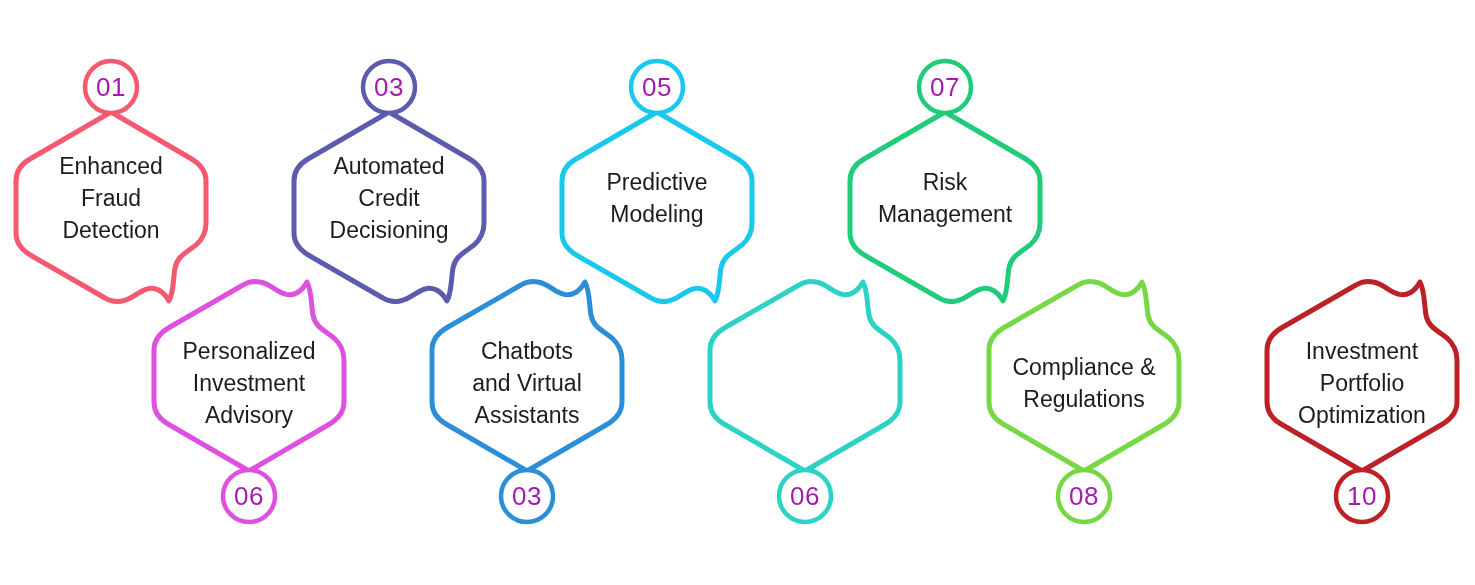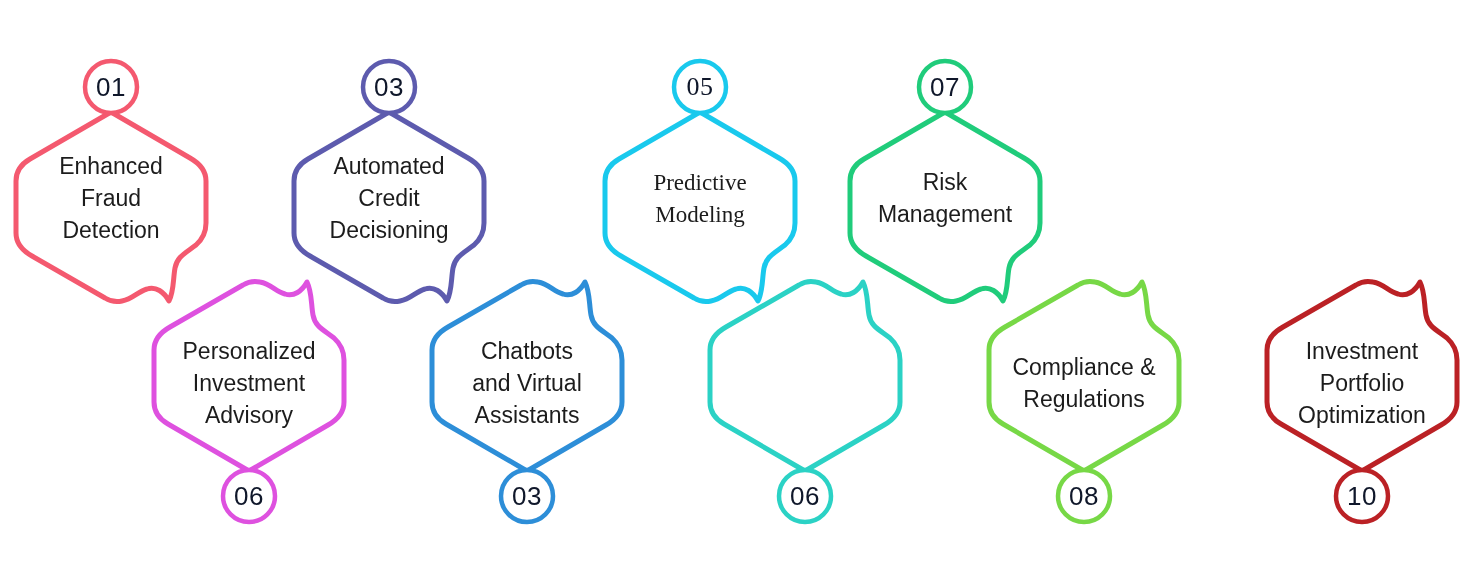--- a/index.html
+++ b/index.html
@@ -13,34 +13,34 @@
   .card.bottom{top:278px;}
   .card svg{position:absolute;left:0;top:0;width:210px;height:250px;display:block;}
   .hex{
     fill:none;stroke-width:5;stroke-linejoin:round;stroke-linecap:round;
   }
   .badge-ring{
     fill:#ffffff;stroke-width:4.5;
   }
   .num{
     position:absolute;left:0;right:0;text-align:center;
-    font-size:26px;color:#0f172a;letter-spacing:0.5px;
+    font-size:26px;color:#a21caf;letter-spacing:0.5px;
   }
   .card.top .num{top:6px;height:52px;line-height:52px;}
   .card.bottom .num{top:192px;height:52px;line-height:52px;}
   .label{
     position:absolute;left:12px;right:12px;
     display:flex;align-items:center;justify-content:center;
     text-align:center;white-space:pre-line;
     font-size:23px;line-height:1.38;color:#1c1c1c;
   }
   .card.top .label{top:68px;height:152px;}
   .card.bottom .label{top:26px;height:160px;}
   
-  .c01{left:6px;}   .c03{left:284px;} .c05{left:595px;font-family:Liberation Serif, serif;} .c07{left:840px;}  .c09{left:1119px;}
+  .c01{left:6px;}   .c03{left:284px;} .c05{left:552px;} .c07{left:840px;}  .c09{left:1119px;}
   .c02{left:144px;} .c04{left:422px;} .c06{left:700px;} .c08{left:979px;}  .c10{left:1257px;}
 </style>
 </head>
 <body>
 
 <div class="canvas">
 
   <div class="card top c01">
     <svg viewBox="0 0 210 250">
       <path class="hex" d="M 105 57 L 184 103 Q 200 112 200 126 L 200 168 Q 200 181 190 190 C 178 199 171 202 169 213 C 167 224 168 236 163 246 C 158 237 150 231 141 234 C 131 237 127 244 116 246 Q 107 248 99 243 L 26 201 Q 10 192 10 178 L 10 126 Q 10 112 24 104 Z" stroke="#F4596F"></path>

